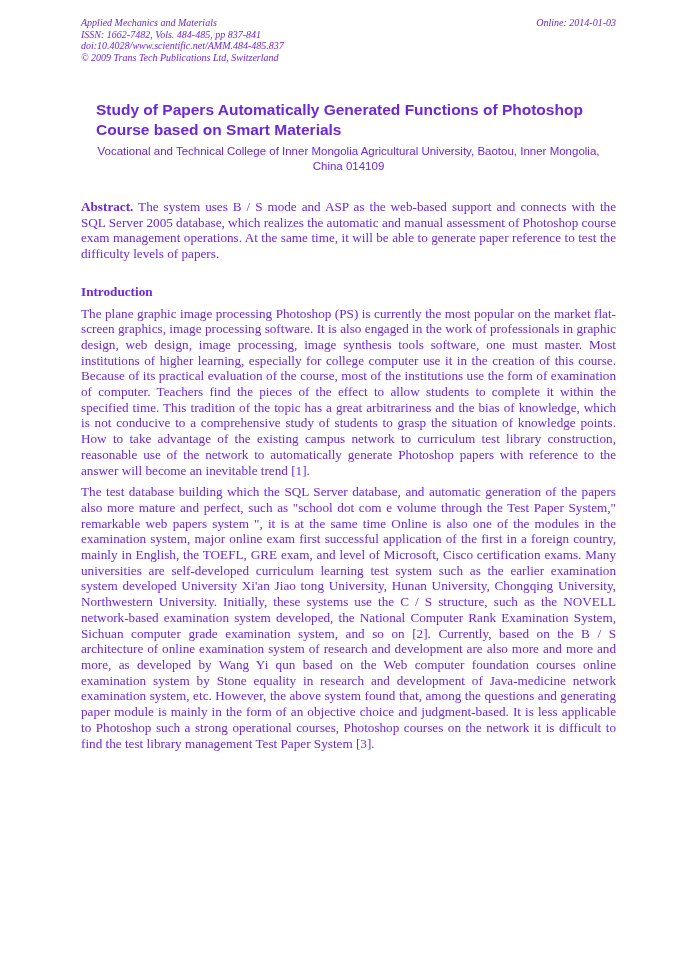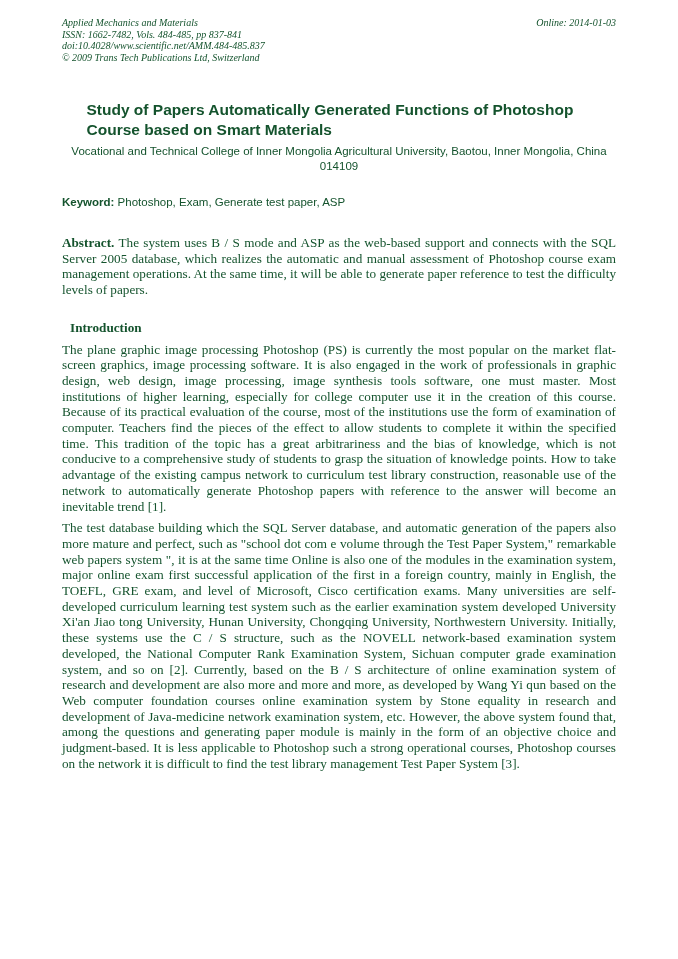--- a/index.html
+++ b/index.html
@@ -6,22 +6,22 @@
     margin: 0;
     padding: 0;
     background: #ffffff;
   }
   .page {
     position: relative;
     width: 678px;
     height: 959px;
     background: #ffffff;
     box-sizing: border-box;
-    padding: 17px 62px 0 62px;
-    color: #14532d;
+    padding: 17px 62px 0 81px;
+    color: #6d28d9;
     font-family: "Liberation Serif", serif;
     overflow: hidden;
   }
   
   .journal-header {
     display: flex;
     justify-content: space-between;
     align-items: flex-start;
     font-family: "Liberation Serif", serif;
     font-style: italic;
@@ -74,21 +74,21 @@
     text-align: justify;
     margin: 6px 0 0 0;
   }
   .abstract { margin-top: 26px; }
   .section-heading {
     font-family: "Liberation Serif", serif;
     font-size: 13.2px;
     line-height: 15.7px;
     font-weight: bold;
     text-align: justify;
-    margin: 22px 0 0 8px;
+    margin: 22px 0 0 0;
   }
   .gap-lg { margin-top: 34px; }
 </style>
 </head>
 <body>
 
 <div class="page">
 
   <header class="journal-header">
     <div class="header-left">
@@ -98,24 +98,20 @@
       <div>© 2009 Trans Tech Publications Ltd, Switzerland</div>
     </div>
     <div class="header-right">Online: 2014-01-03</div>
   </header>
 
   <h1 class="title">Study of Papers Automatically Generated Functions of Photoshop Course based on Smart Materials</h1>
 
 
   <div class="affiliation">Vocational and Technical College of Inner Mongolia Agricultural University, Baotou, Inner Mongolia, China 014109</div>
 
-  <p class="keyword">
-    <b>Keyword:</b>
-    <span>Photoshop, Exam, Generate test paper, ASP</span>
-  </p>
 
   <p class="body-text abstract">
     <b>Abstract.</b>
     <span>The system uses B / S mode and ASP as the web-based support and connects with the SQL Server 2005 database, which realizes the automatic and manual assessment of Photoshop course exam management operations. At the same time, it will be able to generate paper reference to test the difficulty levels of papers.</span>
   </p>
 
   <section>
     <h2 class="section-heading">Introduction</h2>
     <p class="body-text">The plane graphic image processing Photoshop (PS) is currently the most popular on the market flat-screen graphics, image processing software. It is also engaged in the work of professionals in graphic design, web design, image processing, image synthesis tools software, one must master. Most institutions of higher learning, especially for college computer use it in the creation of this course. Because of its practical evaluation of the course, most of the institutions use the form of examination of computer. Teachers find the pieces of the effect to allow students to complete it within the specified time. This tradition of the topic has a great arbitrariness and the bias of knowledge, which is not conducive to a comprehensive study of students to grasp the situation of knowledge points. How to take advantage of the existing campus network to curriculum test library construction, reasonable use of the network to automatically generate Photoshop papers with reference to the answer will become an inevitable trend [1].</p>
   </section>

